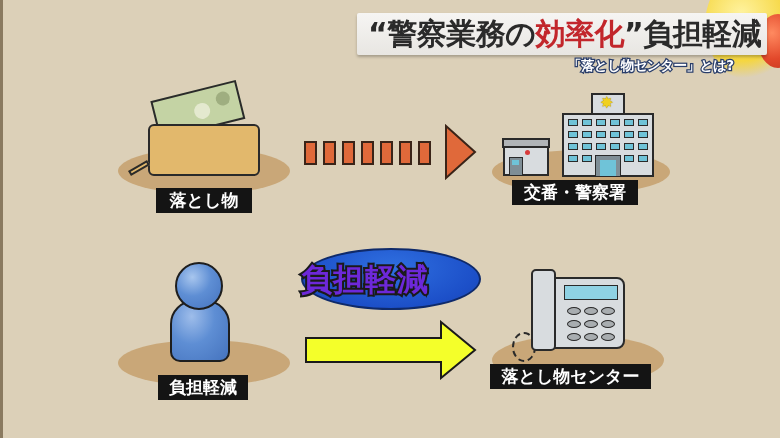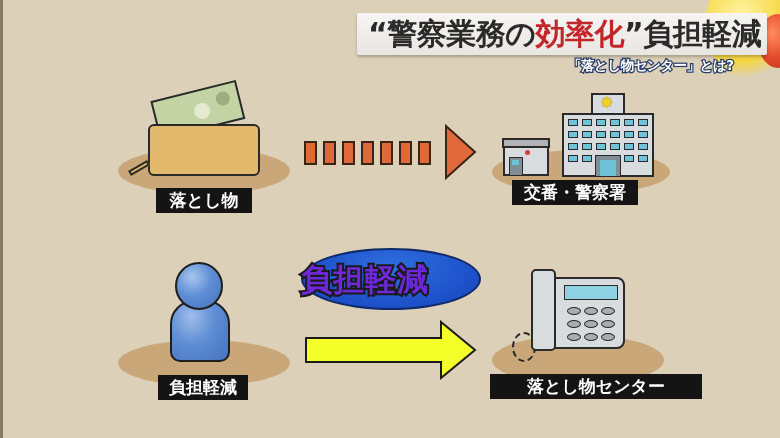--- a/index.html
+++ b/index.html
@@ -230,13 +230,13 @@
 <div class="screen"></div>
 <div class="key" style="left:567px;top:307px;"></div>
 <div class="key" style="left:584px;top:307px;"></div>
 <div class="key" style="left:601px;top:307px;"></div>
 <div class="key" style="left:567px;top:320px;"></div>
 <div class="key" style="left:584px;top:320px;"></div>
 <div class="key" style="left:601px;top:320px;"></div>
 <div class="key" style="left:567px;top:333px;"></div>
 <div class="key" style="left:584px;top:333px;"></div>
 <div class="key" style="left:601px;top:333px;"></div>
-<div class="label" style="left:490px;top:374px;width:212px;">落とし物センター</div>
+<div class="label" style="left:490px;top:364px;width:161px;">落とし物センター</div>
 
 </body></html>

